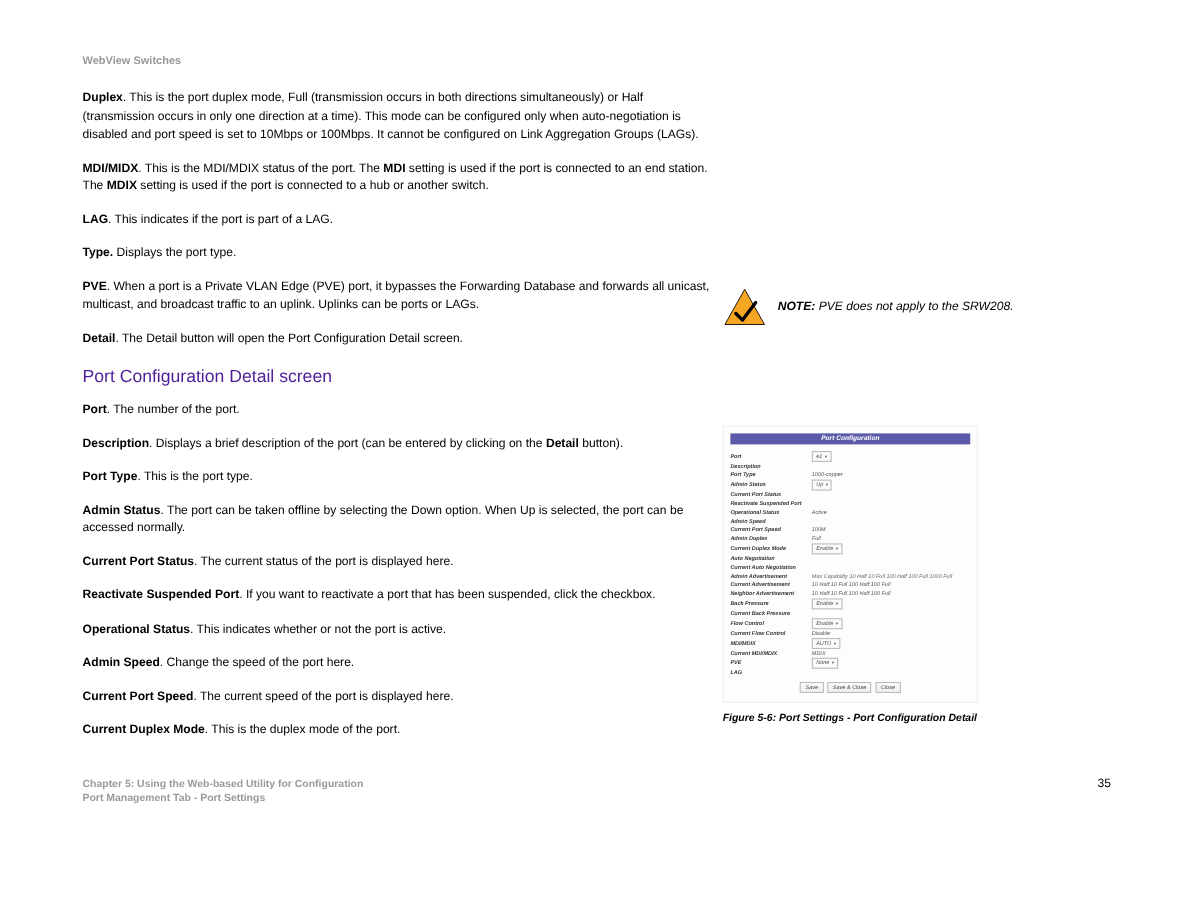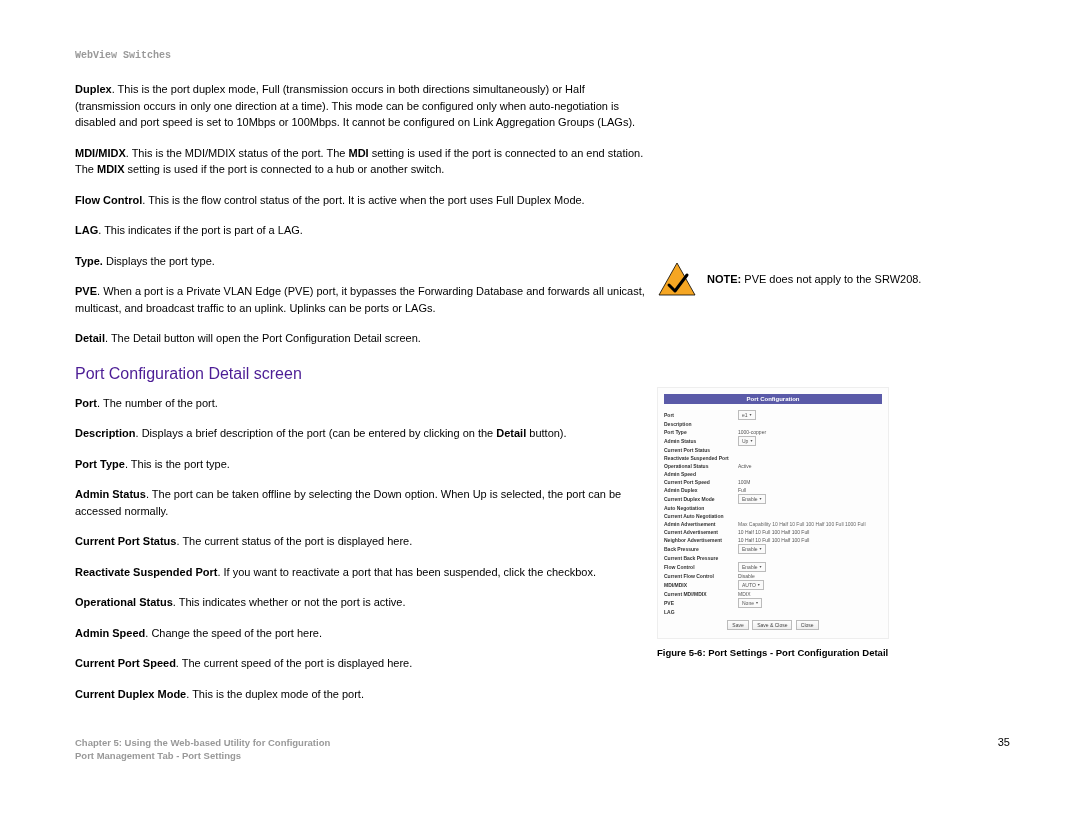--- a/index.html
+++ b/index.html
@@ -13,32 +13,32 @@
   }
   .page {
     padding: 50px 60px 30px 75px;
     box-sizing: border-box;
   }
   .top-header {
     font-size: 10px;
     color: #999;
     font-weight: bold;
     margin-bottom: 20px;
-    font-family: Liberation Mono, monospace;
   }
   .content-wrap {
     display: flex;
     gap: 12px;
   }
   .left-col {
     flex: 0 0 570px;
   }
   .right-col {
     flex: 1;
     padding-top: 180px;
+    font-style: italic;
   }
   .desc {
     line-height: 1.5;
     margin-bottom: 14px;
     font-size: 11px;
   }
   .desc b {
     font-weight: bold;
   }
   .section-heading {
@@ -170,23 +170,20 @@
     <div class="left-col">
 
       <div class="desc">
         <b>Duplex</b><span>. This is the port duplex mode, Full (transmission occurs in both directions simultaneously) or Half (transmission occurs in only one direction at a time). This mode can be configured only when auto-negotiation is disabled and port speed is set to 10Mbps or 100Mbps. It cannot be configured on Link Aggregation Groups (LAGs).</span>
       </div>
 
       <div class="desc">
         <b>MDI/MIDX</b><span>. This is the MDI/MDIX status of the port. The </span><b>MDI</b><span> setting is used if the port is connected to an end station. The </span><b>MDIX</b><span> setting is used if the port is connected to a hub or another switch.</span>
       </div>
 
-      <div class="desc">
-        <b>Flow Control</b><span>. This is the flow control status of the port. It is active when the port uses Full Duplex Mode.</span>
-      </div>
 
       <div class="desc">
         <b>LAG</b><span>. This indicates if the port is part of a LAG.</span>
       </div>
 
       <div class="desc">
         <b>Type.</b><span> Displays the port type.</span>
       </div>
 
       <div class="desc">

